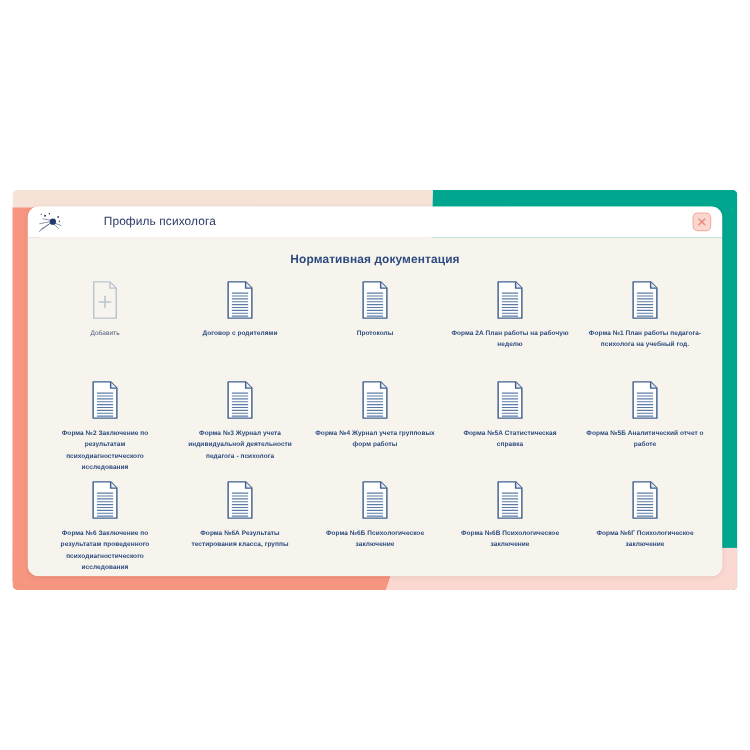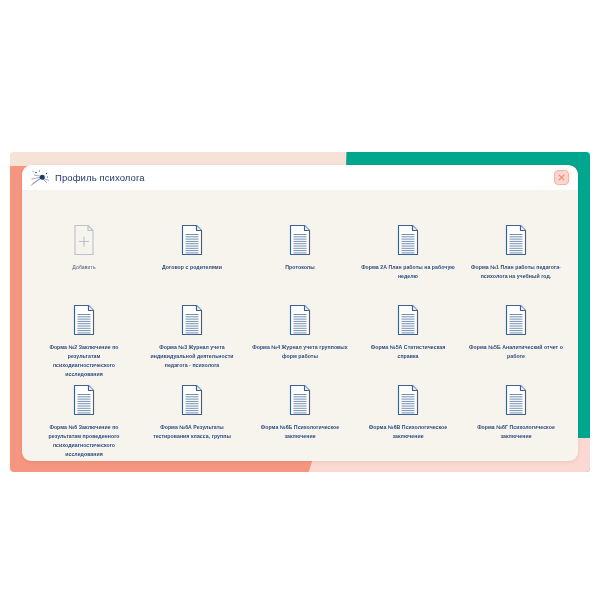--- a/index.html
+++ b/index.html
@@ -114,20 +114,21 @@
     height: 18px;
     flex: 0 0 auto;
     margin-right: 5px;
   }
 
   .title-text {
     font-size: 9.5px;
     color: #2b3a67;
     letter-spacing: 0.1px;
     white-space: nowrap;
+    margin-left: 28px;
   }
 
   .close-btn {
     position: absolute;
     right: 9px;
     top: 5px;
     width: 15px;
     height: 15px;
     border-radius: 4px;
     background: #fbd6cf;
@@ -240,20 +241,21 @@
 
       <div class="close-btn">
         <svg viewBox="0 0 12 12" width="11" height="11">
           <line x1="3.4" y1="3.4" x2="8.6" y2="8.6" stroke="#e8897a" stroke-width="1.2" stroke-linecap="round"></line>
           <line x1="8.6" y1="3.4" x2="3.4" y2="8.6" stroke="#e8897a" stroke-width="1.2" stroke-linecap="round"></line>
         </svg>
       </div>
     </div>
 
     <div class="content">
+      <div class="page-title">Нормативная документация</div>
       <div class="grid">
           <div class="cell add">
             <span class="cell-icon"><svg viewBox="0 0 26 32" width="26" height="32">
                 <path d="M4 1.5 H17 L22 6.5 V30.5 H4 Z" fill="#f7f4ee" stroke="#b9c2cf" stroke-width="1.1" stroke-linejoin="round"></path>
                 <path d="M17 1.5 V6.5 H22" fill="none" stroke="#b9c2cf" stroke-width="1.1" stroke-linejoin="round"></path>
                 <line x1="13" y1="13" x2="13" y2="22" stroke="#b9c2cf" stroke-width="1.2" stroke-linecap="round"></line>
                 <line x1="8.5" y1="17.5" x2="17.5" y2="17.5" stroke="#b9c2cf" stroke-width="1.2" stroke-linecap="round"></line>
               </svg></span>
             <div class="cell-label">Добавить</div>
           </div>

